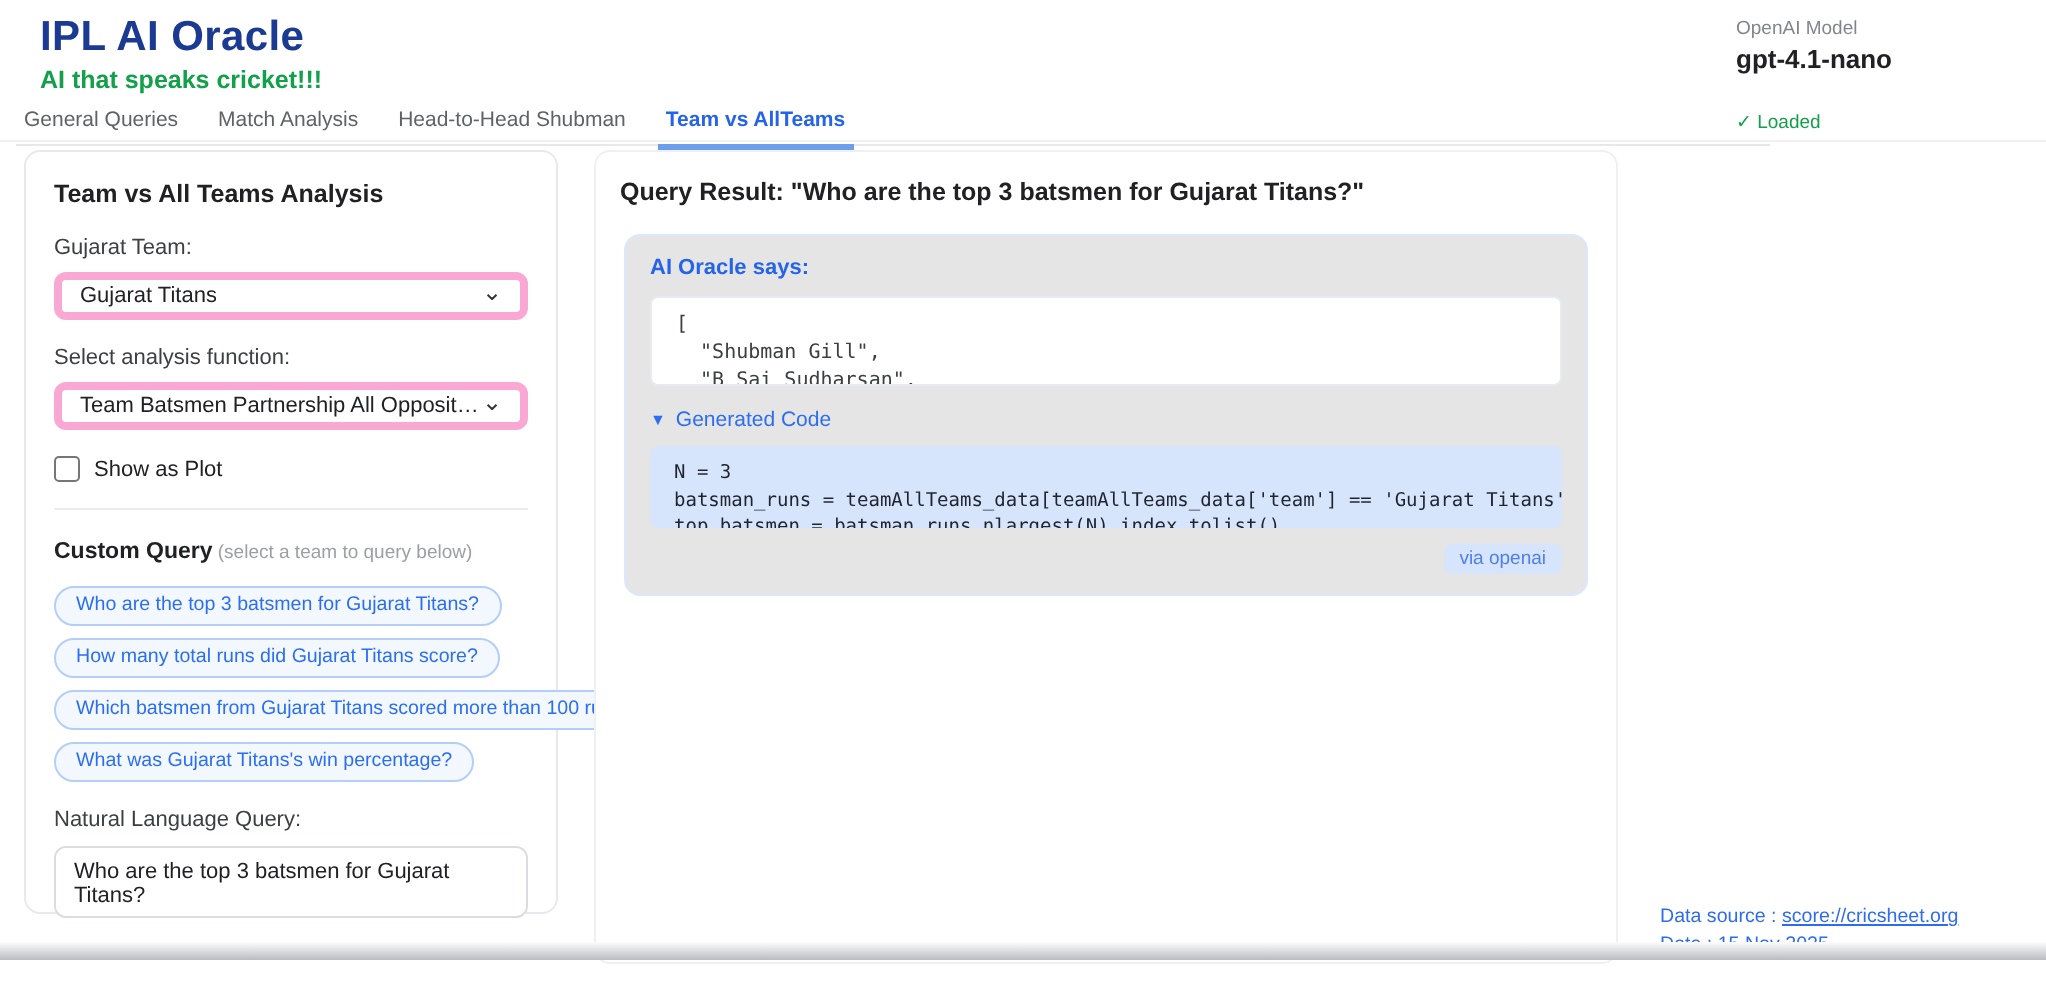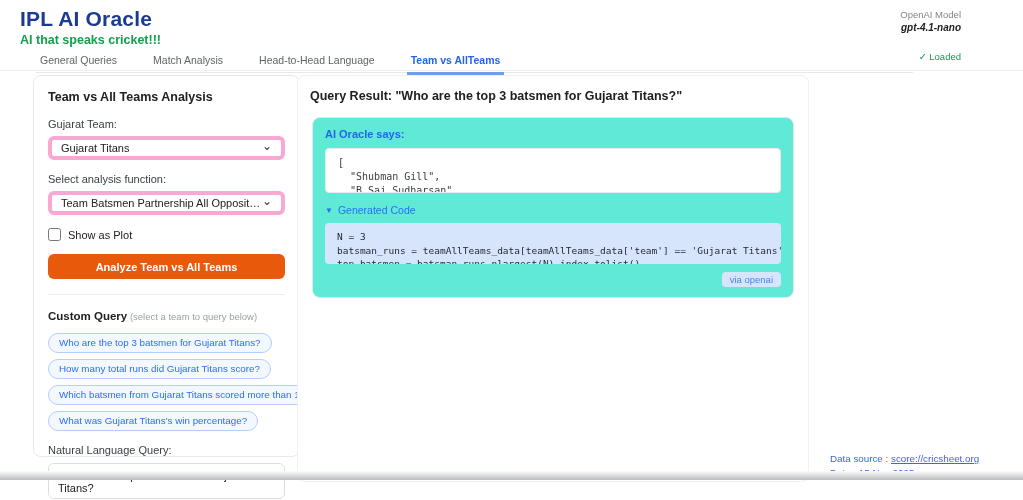--- a/index.html
+++ b/index.html
@@ -9,34 +9,34 @@
     background: #ffffff;
     color: #202124;
     overflow: hidden;
     position: relative;
   }
   .page { position:relative; width:1023px; height:480px; }
 
   
   .app-title { position:absolute; left:20px; top:7px; font-size:21px; font-weight:bold; color:#1b3a91; letter-spacing:0.2px; }
   .app-subtitle { position:absolute; left:20px; top:33px; font-size:12.5px; font-weight:bold; color:#12a04b; }
-  .model-box { position:absolute; right:62px; top:9px; text-align:right; }
+  .model-box { position:absolute; right:77px; top:9px; text-align:left; }
   .model-label { font-size:9.5px; color:#80868b; }
-  .model-name { font-size:10px; font-weight:bold; color:#202124; margin-top:2px;font-style:italic; }
+  .model-name { font-size:13px; font-weight:bold; color:#202124; margin-top:2px; }
   .model-status { font-size:9.5px; color:#12a04b; margin-top:18px; }
 
   
-  .tabs { position:absolute; left:36px; top:52px; width:877px; border-bottom:1px solid #e8e8e8; display:flex; gap:28px; }
+  .tabs { position:absolute; left:8px; top:52px; width:877px; border-bottom:1px solid #e8e8e8; display:flex; gap:12px; }
   .tab { font-size:10.5px; color:#5f6368; padding:2px 4px 6px 4px; cursor:pointer; }
   .tab.active { color:#2563eb; font-weight:bold; box-shadow:0 3px 0 0 #6d9eeb; }
   .header-rule { position:absolute; left:0; top:70px; width:1023px; height:1px; background:#f1f1f1; }
 
   
   .left-card {
-    position:absolute; left:33px; top:75px; width:267px; height:382px;
+    position:absolute; left:12px; top:75px; width:267px; height:382px;
     background:#fff; border:1px solid #e7e9ec; border-radius:8px; padding:13px 14px;
   }
   .panel-heading { font-size:12.5px; font-weight:bold; color:#202124; margin:1px 0 14px; }
   .field-label { font-size:11px; color:#3c4043; margin-bottom:6px; }
   .selectbox {
     height:24px; border:4px solid #f9a8d4; border-radius:6px; background:#fff;
     display:flex; align-items:center; padding:0 9px; font-size:11px; color:#202124;
     margin-bottom:13px; cursor:pointer;
   }
   .selectbox .value { white-space:nowrap; overflow:hidden; text-overflow:ellipsis; }
@@ -63,21 +63,21 @@
   }
 
   
   .right-card {
     position:absolute; left:297px; top:75px; width:512px; height:407px;
     background:#fff; border:1px solid #f0f0f2; border-radius:8px; padding:11px 12px;
   }
   .result-heading { font-size:12.5px; font-weight:bold; color:#202124; margin:2px 0 0 0; }
   .oracle-panel {
     margin-top:14px; margin-left:2px; width:482px; height:181px;
-    background:#5eead4; border:1px solid #dbe7fb; border-radius:8px; padding:10px 12px;
+    background:#e5e5e5; border:1px solid #dbe7fb; border-radius:8px; padding:10px 12px;
     display:flex; flex-direction:column;
   }
   .oracle-label { font-size:11px; font-weight:bold; color:#2563eb; }
   .answer-box {
     margin-top:8px; background:#fff; border:1px solid #e6eaf1; border-radius:4px;
     padding:7px 12px; height:58px; overflow:hidden;
     font-family:"DejaVu Sans Mono", monospace; font-size:10px; line-height:1.42; color:#3c4043;
     white-space:pre;
   }
   .gencode-row { margin-top:11px; font-size:10.5px; color:#2b6ef2; cursor:pointer; display:flex; align-items:center; }
@@ -107,21 +107,21 @@
   <div class="app-subtitle">AI that speaks cricket!!!</div>
   <div class="model-box">
     <div class="model-label">OpenAI Model</div>
     <div class="model-name">gpt-4.1-nano</div>
     <div class="model-status">✓ Loaded</div>
   </div>
 
   <div class="tabs">
     <div class="tab">General Queries</div>
     <div class="tab">Match Analysis</div>
-    <div class="tab">Head-to-Head Language</div>
+    <div class="tab">Head-to-Head Shubman</div>
     <div class="tab active">Team vs AllTeams</div>
   </div>
   <div class="header-rule"></div>
 
   <div class="left-card">
     <div class="panel-heading">Team vs All Teams Analysis</div>
 
     <div class="field-label">Gujarat Team:</div>
     <div class="selectbox">
       <span class="value">Gujarat Titans</span>
@@ -132,21 +132,20 @@
     <div class="selectbox">
       <span class="value">Team Batsmen Partnership All Opposition All Matches</span>
       <span class="chev">⌄</span>
     </div>
 
     <div class="check-row">
       <input type="checkbox" id="plotcb" style="">
       <label for="plotcb">Show as Plot</label>
     </div>
 
-    <button class="btn btn-orange">Analyze Team vs All Teams</button>
 
     <hr class="divider">
 
     <div class="custom-q-head">
       <span class="custom-q-title">Custom Query</span><span class="custom-q-hint"> (select a team to query below)</span>
     </div>
 
     <div class="pill">Who are the top 3 batsmen for Gujarat Titans?</div>
     <div class="pill">How many total runs did Gujarat Titans score?</div>
     <div class="pill">Which batsmen from Gujarat Titans scored more than 100 runs?</div>

